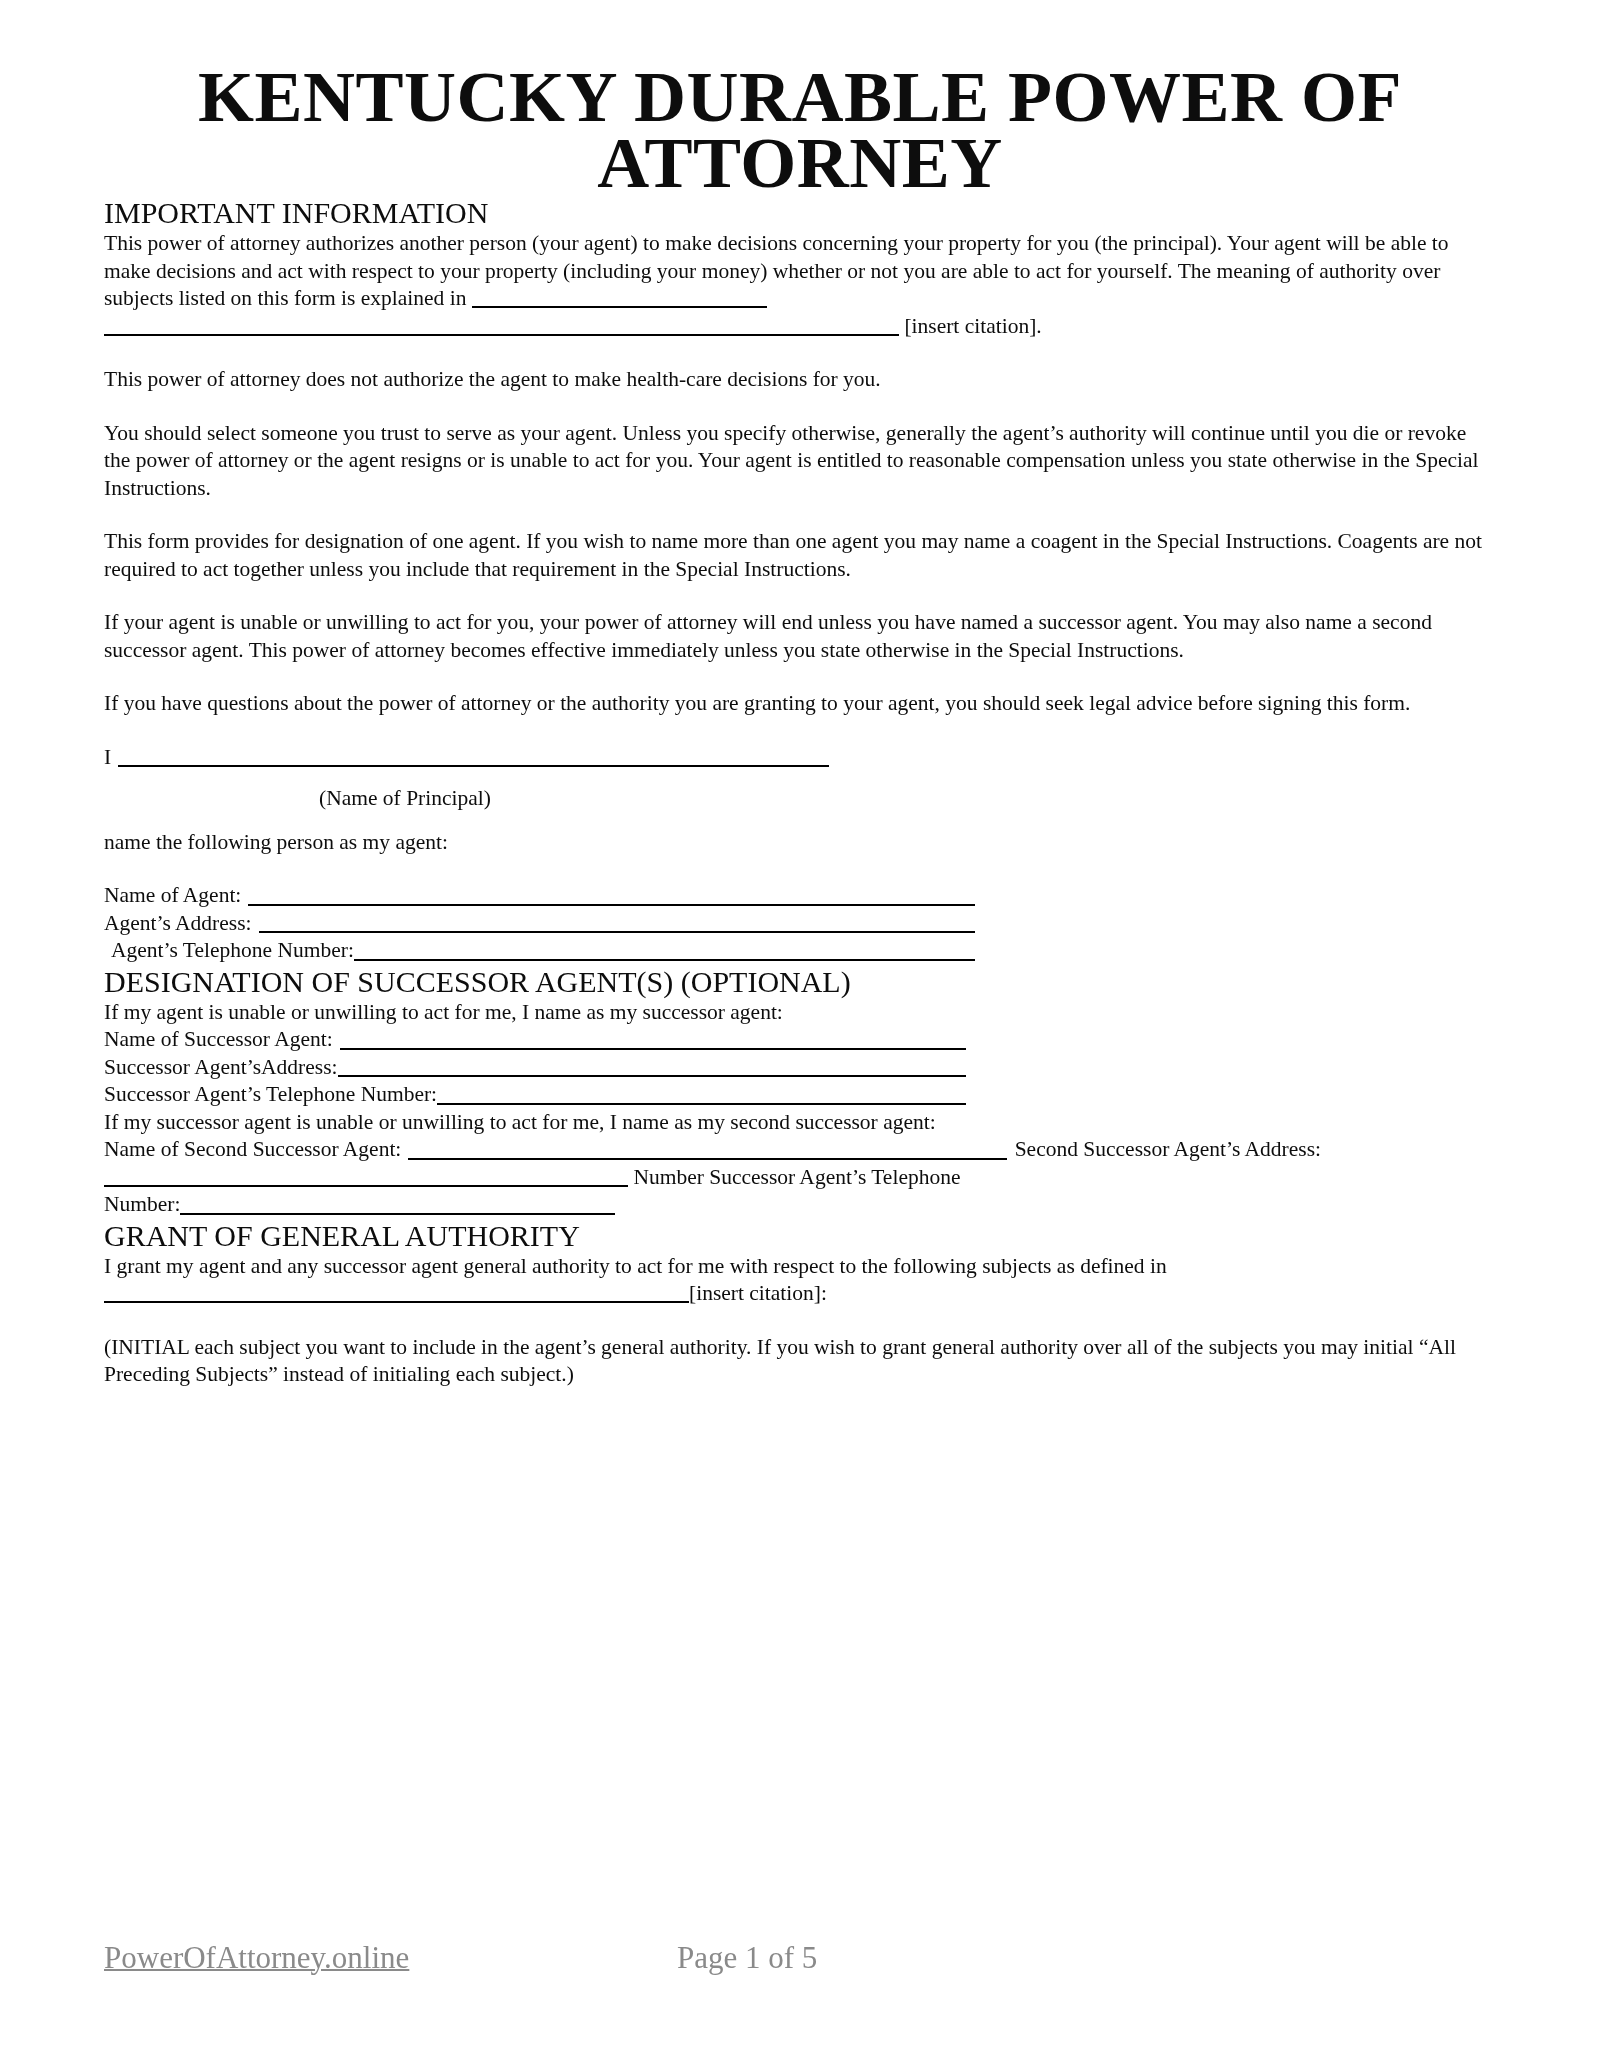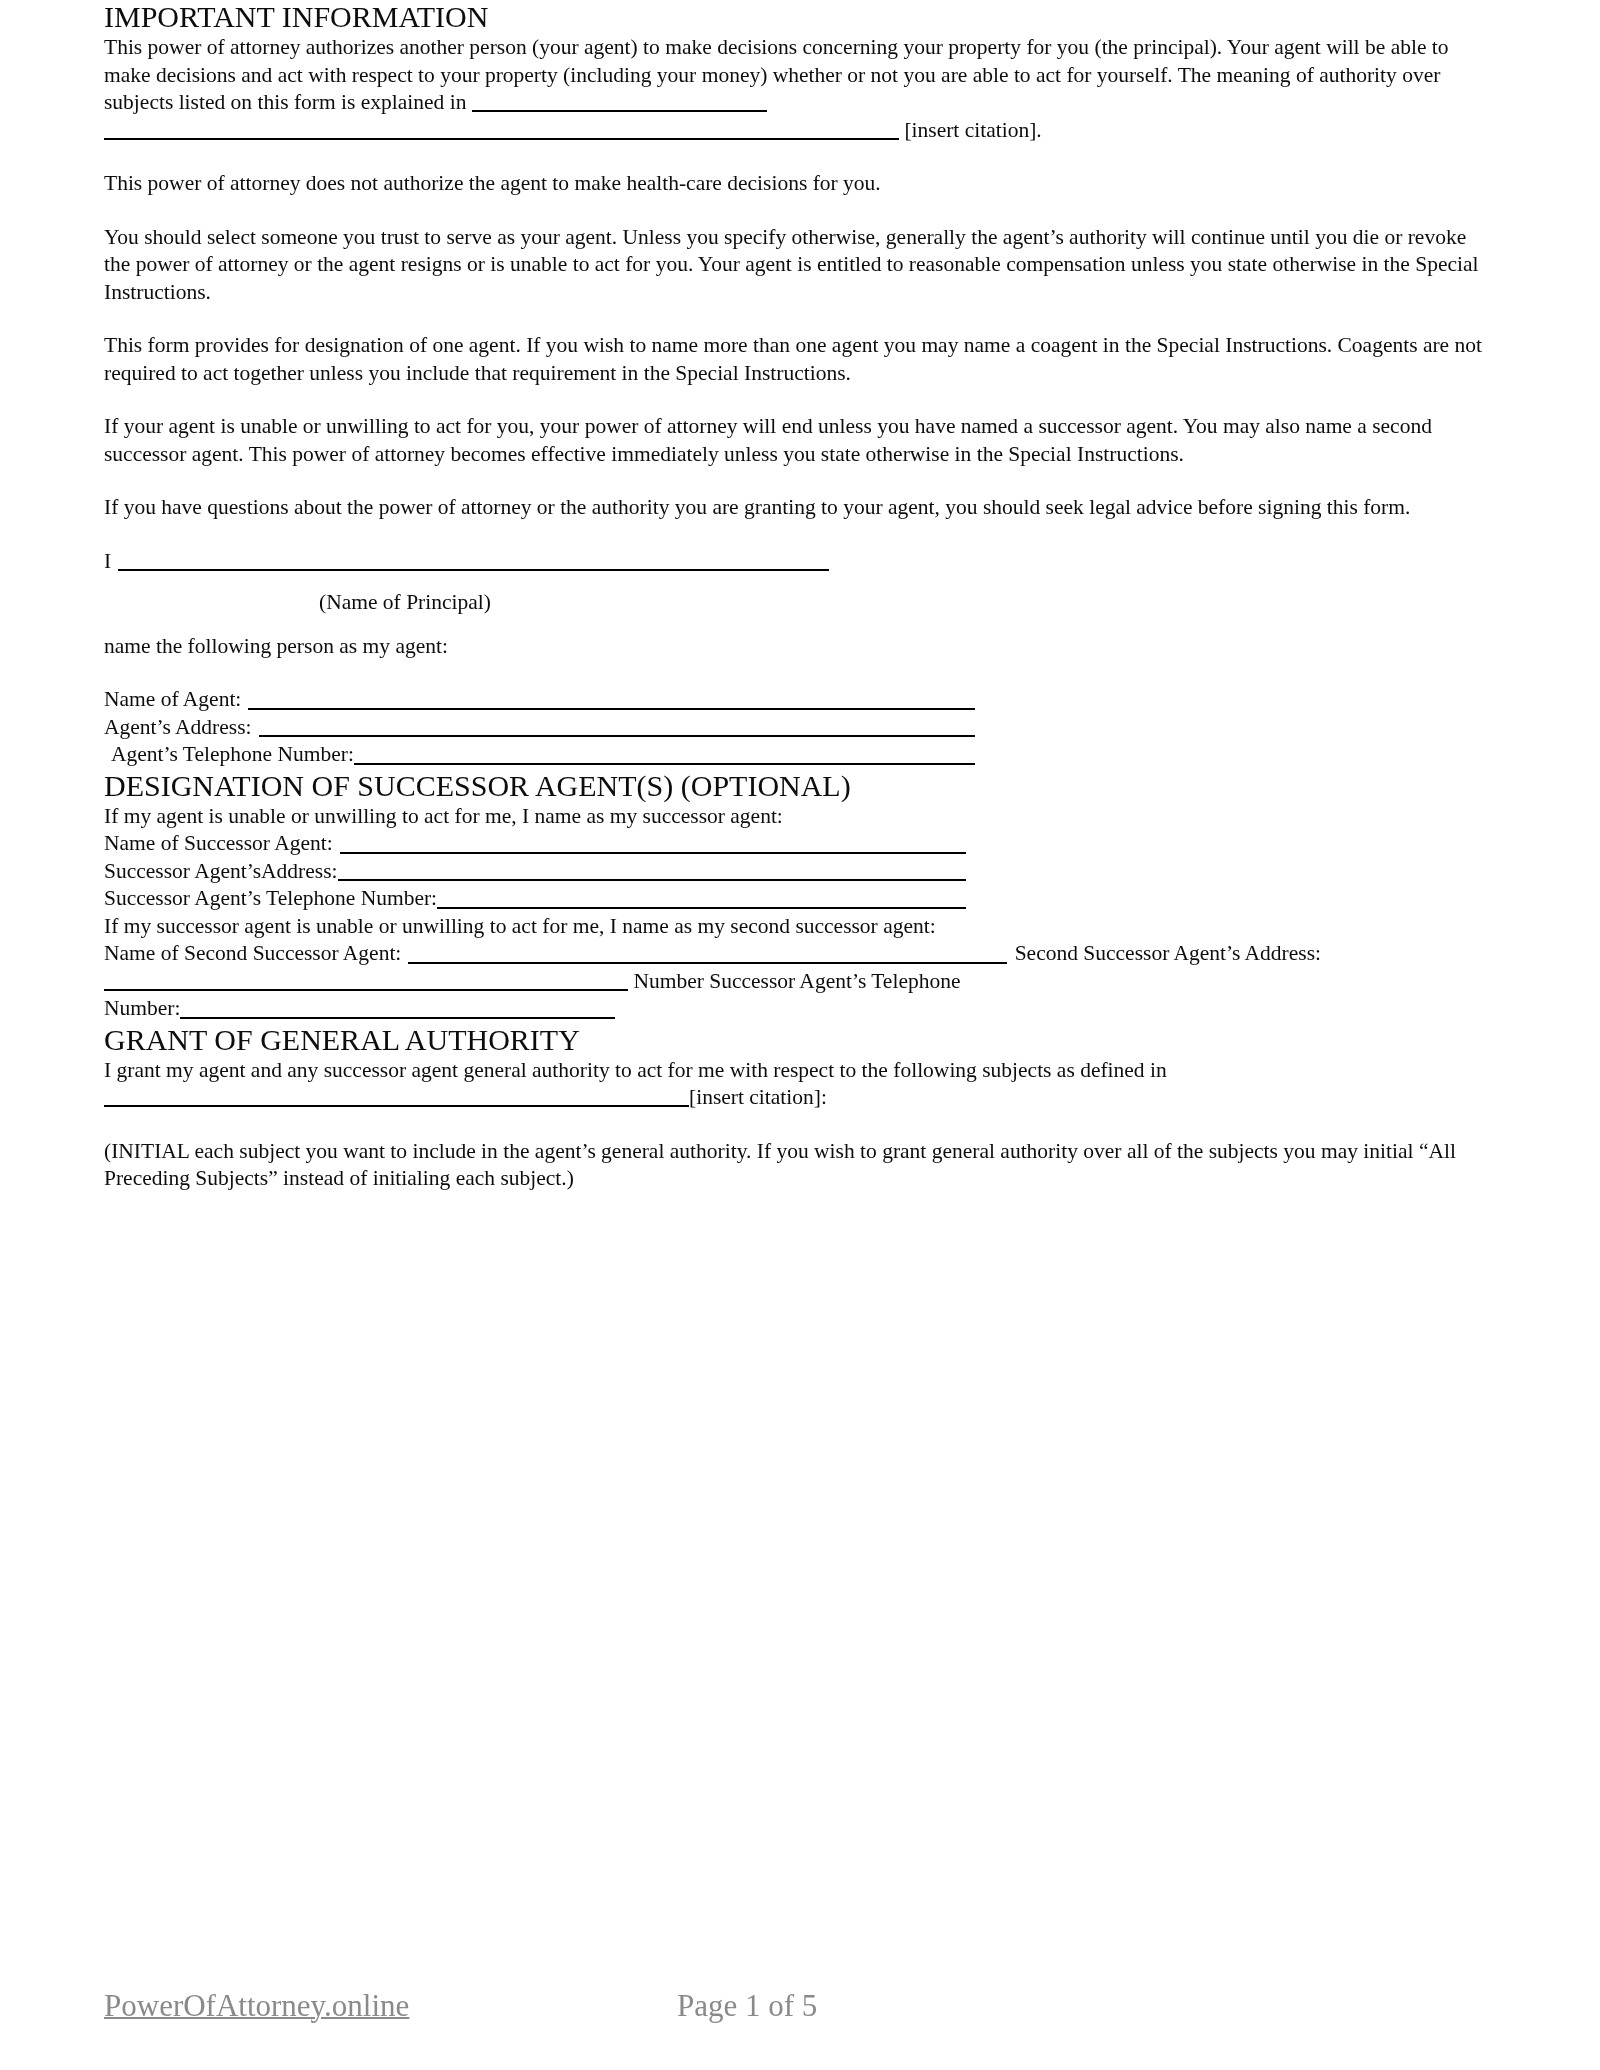--- a/index.html
+++ b/index.html
@@ -55,37 +55,38 @@
   .w1217{width:1217px;}
   .w511{width:511px;}
   .trail{white-space:nowrap;padding-left:8px;}
   .caption{
     font-size:21.5px;line-height:27.5px;
     margin:14px 0 16px 215px;
   }
   .indent-sm{padding-left:7px;}
   .group{margin:0 0 0 0;}
   .footer{
-    position:absolute;top:1988px;left:0;width:1600px;height:50px;
+    position:absolute;top:1940px;left:0;width:1600px;height:50px;
     font-size:31px;color:#8a8a8a;
   }
   .footer .site{
     position:absolute;left:104px;top:0;
     text-decoration:underline;
     text-decoration-thickness:2px;
     color:#8a8a8a;cursor:pointer;
   }
   .footer .pageno{position:absolute;left:677px;top:0;}
 </style>
 </head>
 <body>
 
 <div class="page">
   <div class="content">
 
+    <h1 class="doc-title">KENTUCKY DURABLE POWER OF ATTORNEY</h1>
 
     <section>
       <h2 class="sec h-important">IMPORTANT INFORMATION</h2>
 
       <p class="body"><span>This power of attorney authorizes another person (your agent) to make decisions concerning your property for you (the principal). Your agent will be able to make decisions and act with respect to your property (including your money) whether or not you are able to act for yourself. The meaning of authority over subjects listed on this form is explained in</span>
         <span class="blank w295"></span>
         <span class="blank w795"></span>
         <span>[insert citation].</span></p>
 
       <p class="body">This power of attorney does not authorize the agent to make health-care decisions for you.</p>

